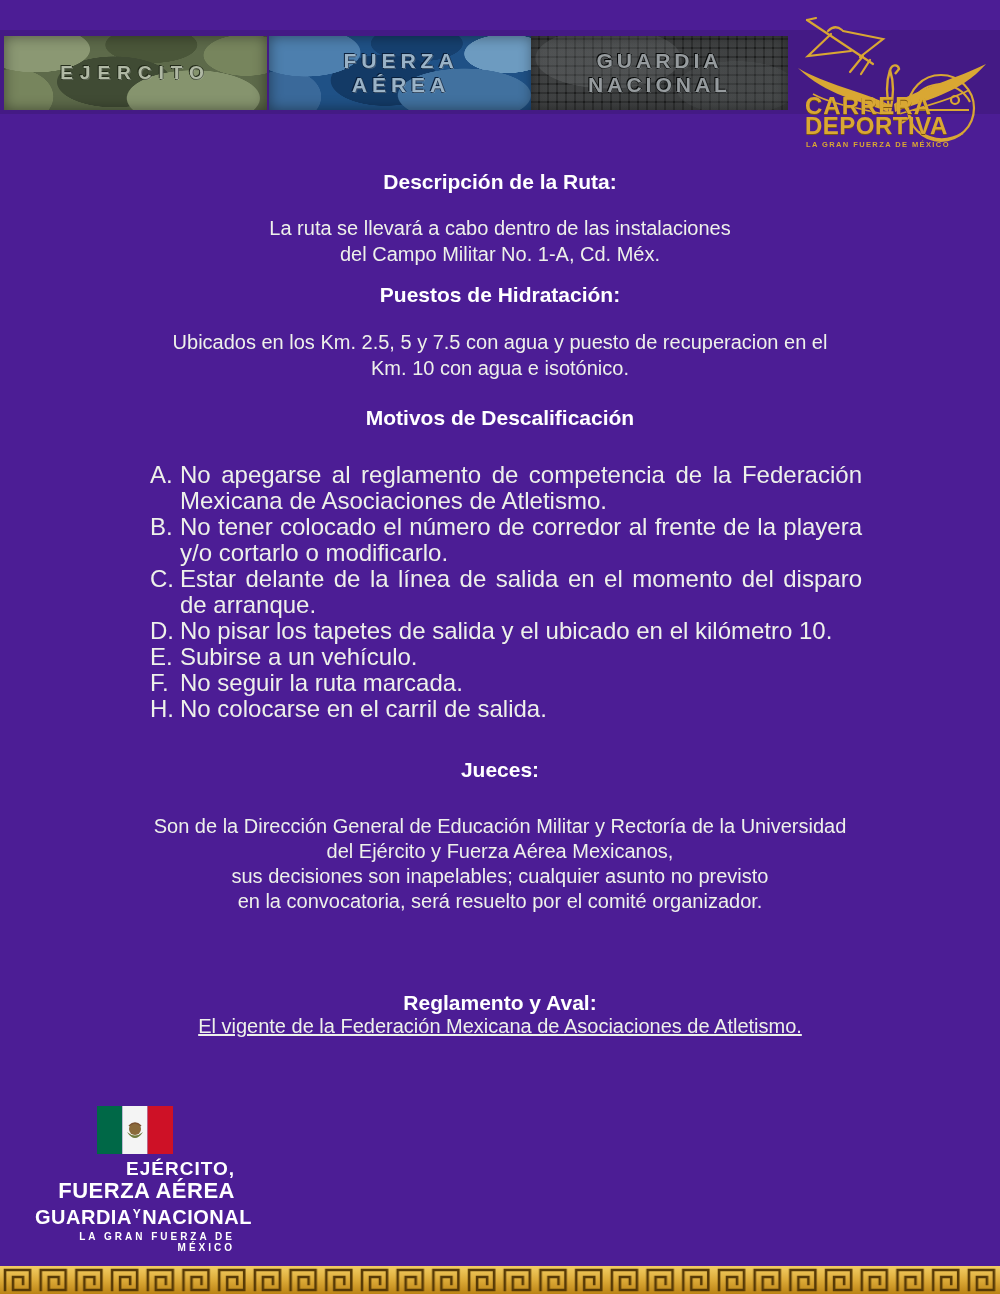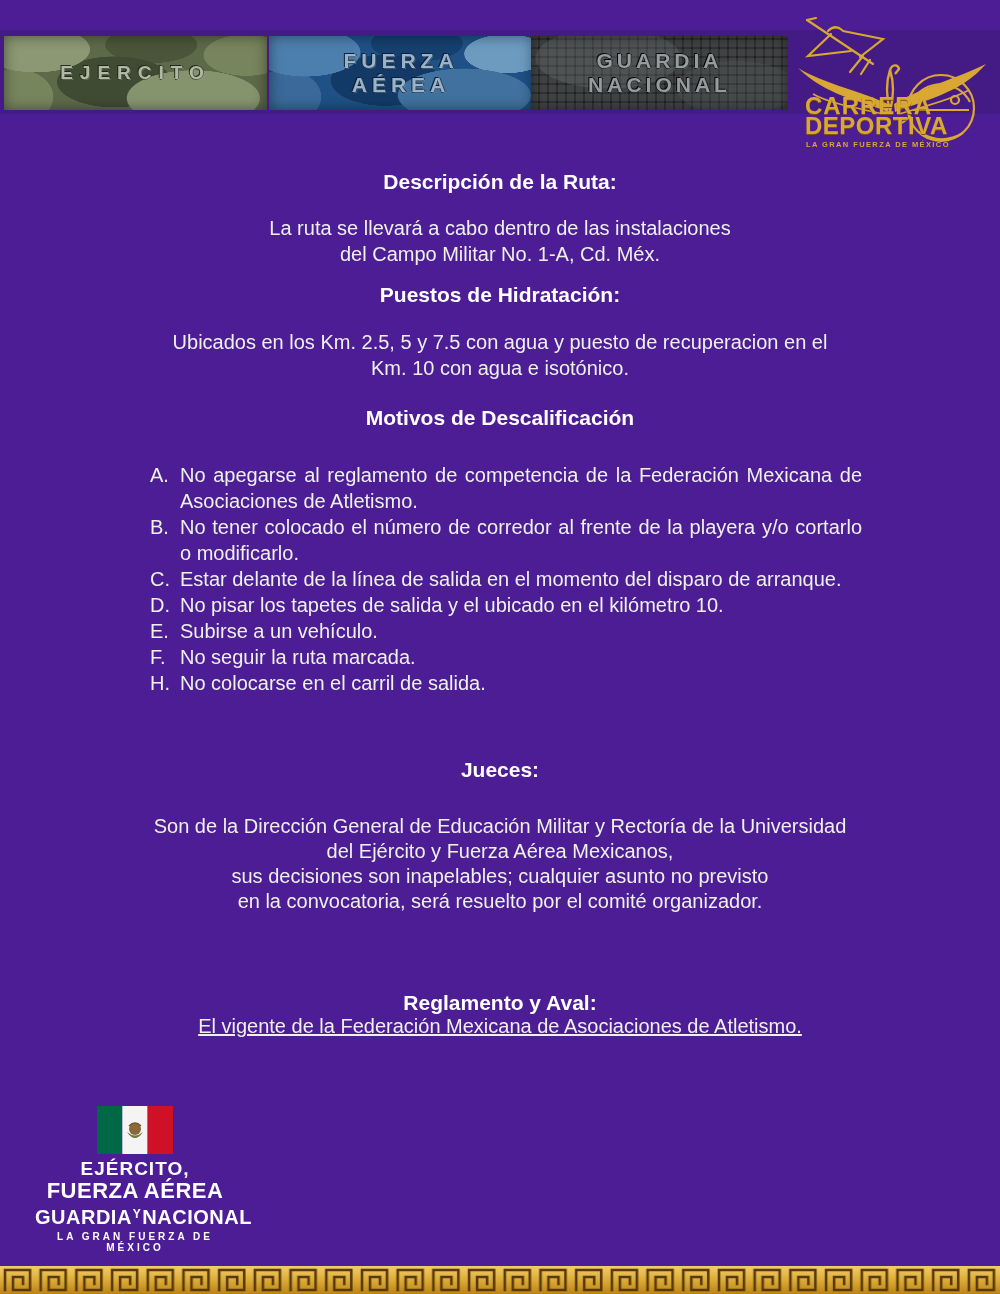--- a/index.html
+++ b/index.html
@@ -63,25 +63,25 @@
   .logo-tagline{position:absolute;left:13px;top:136px;color:#d9a733;font-weight:bold;font-size:7.5px;letter-spacing:1.4px;}
   
   .sec-title{position:absolute;left:0;width:100%;text-align:center;font-weight:bold;font-size:21px;color:#ffffff;}
   .sec-body{position:absolute;left:0;width:100%;text-align:center;font-size:20px;line-height:26px;color:#eef1ea;}
   .t-ruta{top:170px;}   .p-ruta{top:215px;}
   .t-hidra{top:283px;}  .p-hidra{top:329px;}
   .t-motivos{top:406px;}
   .t-jueces{top:758px;} .p-jueces{top:814px;line-height:25px;}
   .t-regla{top:952px;margin-top:39px;}  .p-regla{top:1013px;text-decoration:underline;}
   .dq-list{position:absolute;left:150px;top:462px;width:712px;margin:0;padding:0;list-style:none;
-    font-size:20px;line-height:26px;color:#eef1ea;}
+    font-size:24px;line-height:26px;color:#eef1ea;}
   .dq-list li{text-align:justify;text-justify:inter-word;padding-left:30px;text-indent:-30px;}
   .dq-list .mk{display:inline-block;width:30px;text-indent:0;}
   
-  .footer-logo{position:absolute;left:35px;top:1106px;width:200px;text-align:center;color:#ffffff;}
+  .footer-logo{position:absolute;left:35px;top:1106px;width:200px;text-align:right;color:#ffffff;}
   .flag{display:block;margin:0 auto 4px auto;}
   .org-l1{font-size:19px;font-weight:bold;letter-spacing:1px;line-height:21px;}
   .org-l2{font-size:22px;font-weight:bold;letter-spacing:0.5px;line-height:24px;}
   .org-l3{font-size:20px;font-weight:bold;letter-spacing:0.5px;line-height:22px;}
   .org-l3 .small-y{font-size:12px;vertical-align:6px;margin:0 1px;}
   .org-l4{font-size:10px;font-weight:bold;letter-spacing:3px;margin-top:3px;}
   
   .gk-border{position:absolute;left:0;bottom:0;width:1000px;height:28px;display:block;}
 </style>
 </head>

